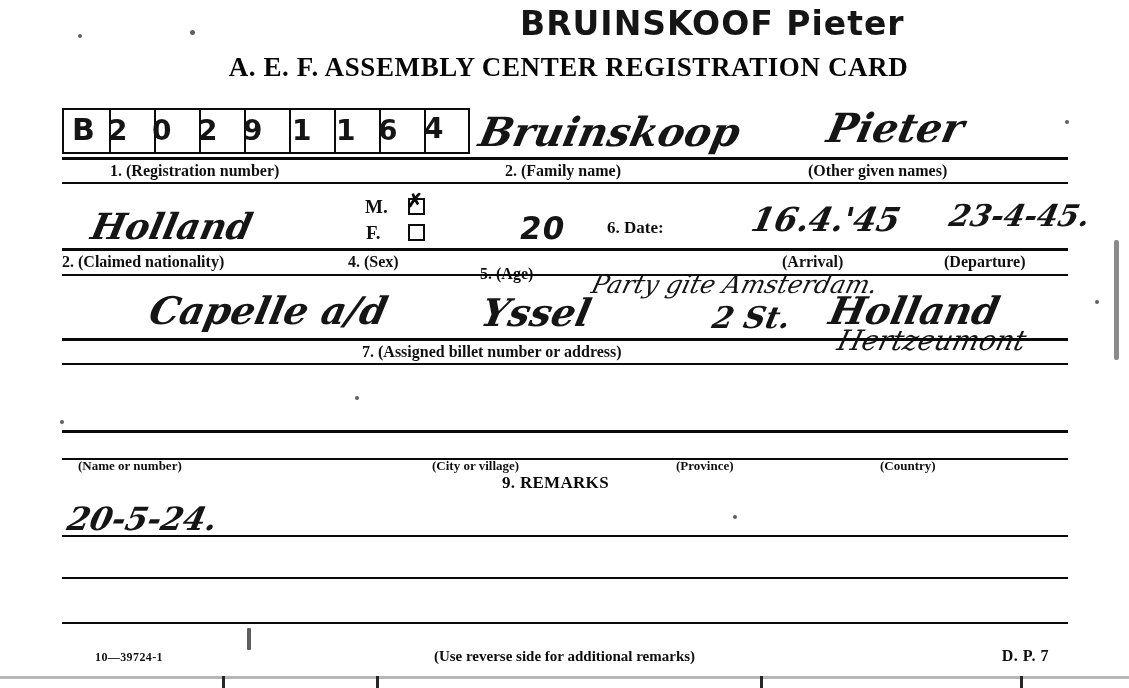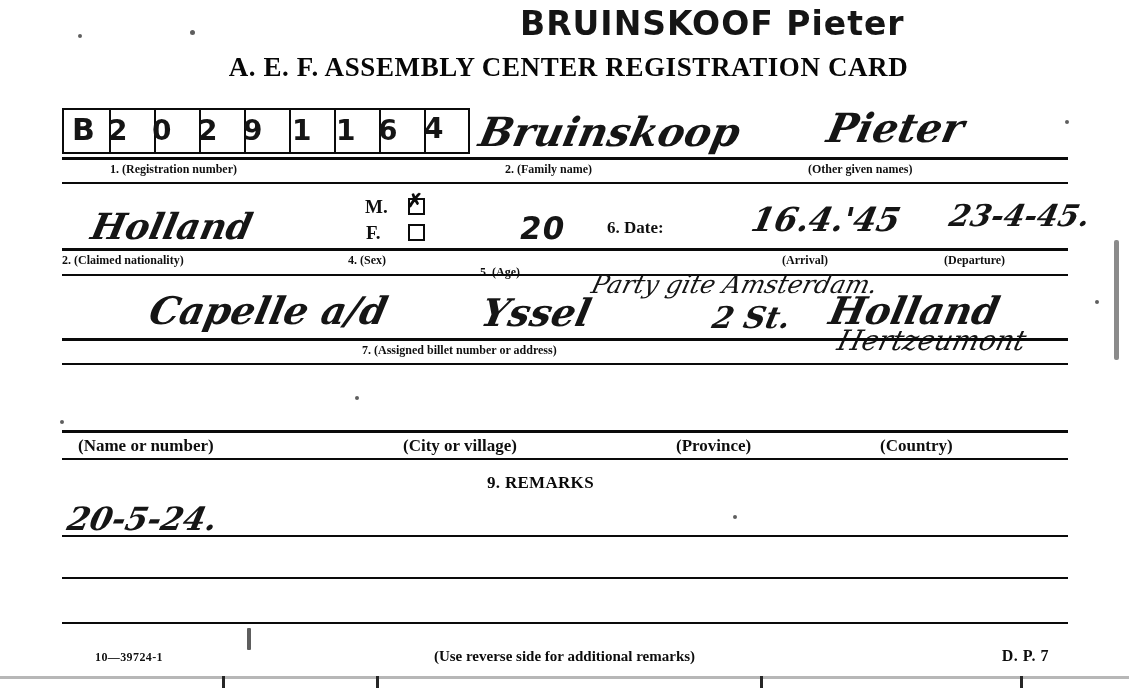--- a/index.html
+++ b/index.html
@@ -35,27 +35,27 @@
     text-align: center;
     font-size: 27px;
     font-weight: bold;
     letter-spacing: .6px;
     color: #0d0d0d;
     font-family: "Liberation Serif", serif;
     margin-left: 8px;
   }
   .lbl {
     position: absolute;
-    font-size: 12px;
+    font-size: 16px;
     font-weight: bold;
     color: #141414;
     white-space: nowrap;
     font-family: "Liberation Serif", serif;
   }
-  .lbl.small { font-size: 17px; }
+  .lbl.small { font-size: 13px; margin-top: 22px; }
   .center-head {
     position: absolute;
     font-size: 17px;
     font-weight: bold;
     letter-spacing: .3px;
     color: #101010;
     white-space: nowrap;
   }
 
   
@@ -241,26 +241,26 @@
   <div class="hw script" style="left:830px;top:288px;font-size:38px;transform:skewX(-12deg);">Holland</div>
   <div class="hw script thin" style="left:838px;top:324px;font-size:28px;transform:skewX(-14deg);">Hertzeumont</div>
 
   <div class="rule" style="left:62px;top:338px;width:1006px;"></div>
   <div class="lbl" style="left:362px;top:343px;">7. (Assigned billet number or address)</div>
   <div class="rule thin" style="left:62px;top:363px;width:1006px;"></div>
 
 
   <div class="rule" style="left:62px;top:430px;width:1006px;"></div>
   <div class="lbl small" style="left:78px;top:436px;">(Name or number)</div>
-  <div class="lbl small" style="left:403px;top:436px;">(City or village)</div>
+  <div class="lbl small" style="left:432px;top:436px;">(City or village)</div>
   <div class="lbl small" style="left:676px;top:436px;">(Province)</div>
   <div class="lbl small" style="left:880px;top:436px;">(Country)</div>
   <div class="rule thin" style="left:62px;top:458px;width:1006px;"></div>
 
-  <div class="center-head" style="left:487px;top:473px;">9. REMARKS</div>
+  <div class="center-head" style="left:502px;top:473px;">9. REMARKS</div>
 
   <div class="hw script" style="left:68px;top:500px;font-size:32px;transform:skewX(-12deg);">20-5-24.</div>
 
   <div class="rule thin" style="left:62px;top:535px;width:1006px;"></div>
   <div class="rule thin" style="left:62px;top:577px;width:1006px;"></div>
   <div class="rule thin" style="left:62px;top:622px;width:1006px;"></div>
 
   <div class="footer-left">10—39724-1</div>
   <div class="footer-center">(Use reverse side for additional remarks)</div>
   <div class="footer-right">D. P. 7</div>

